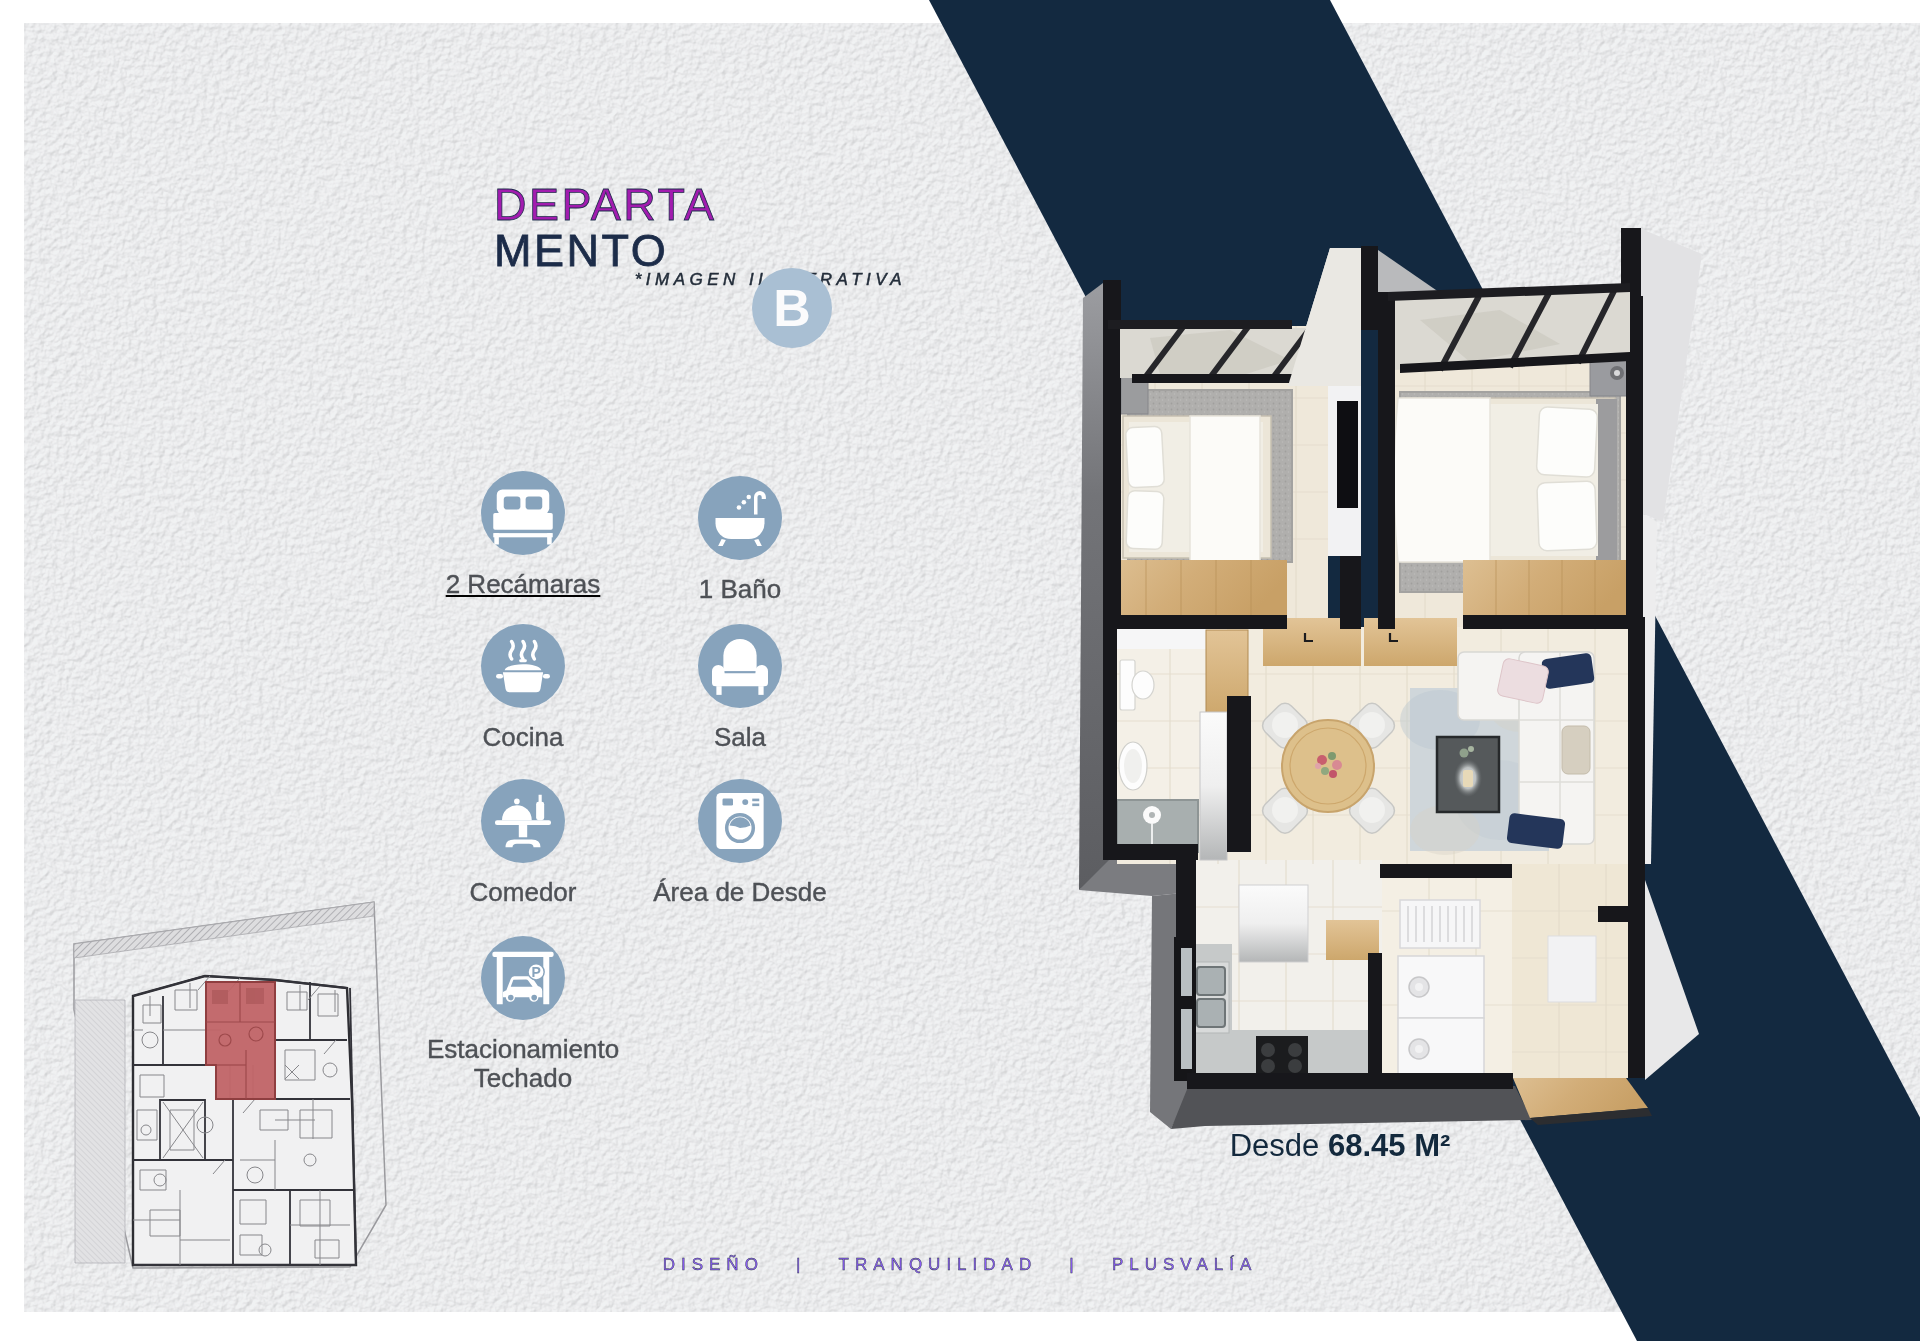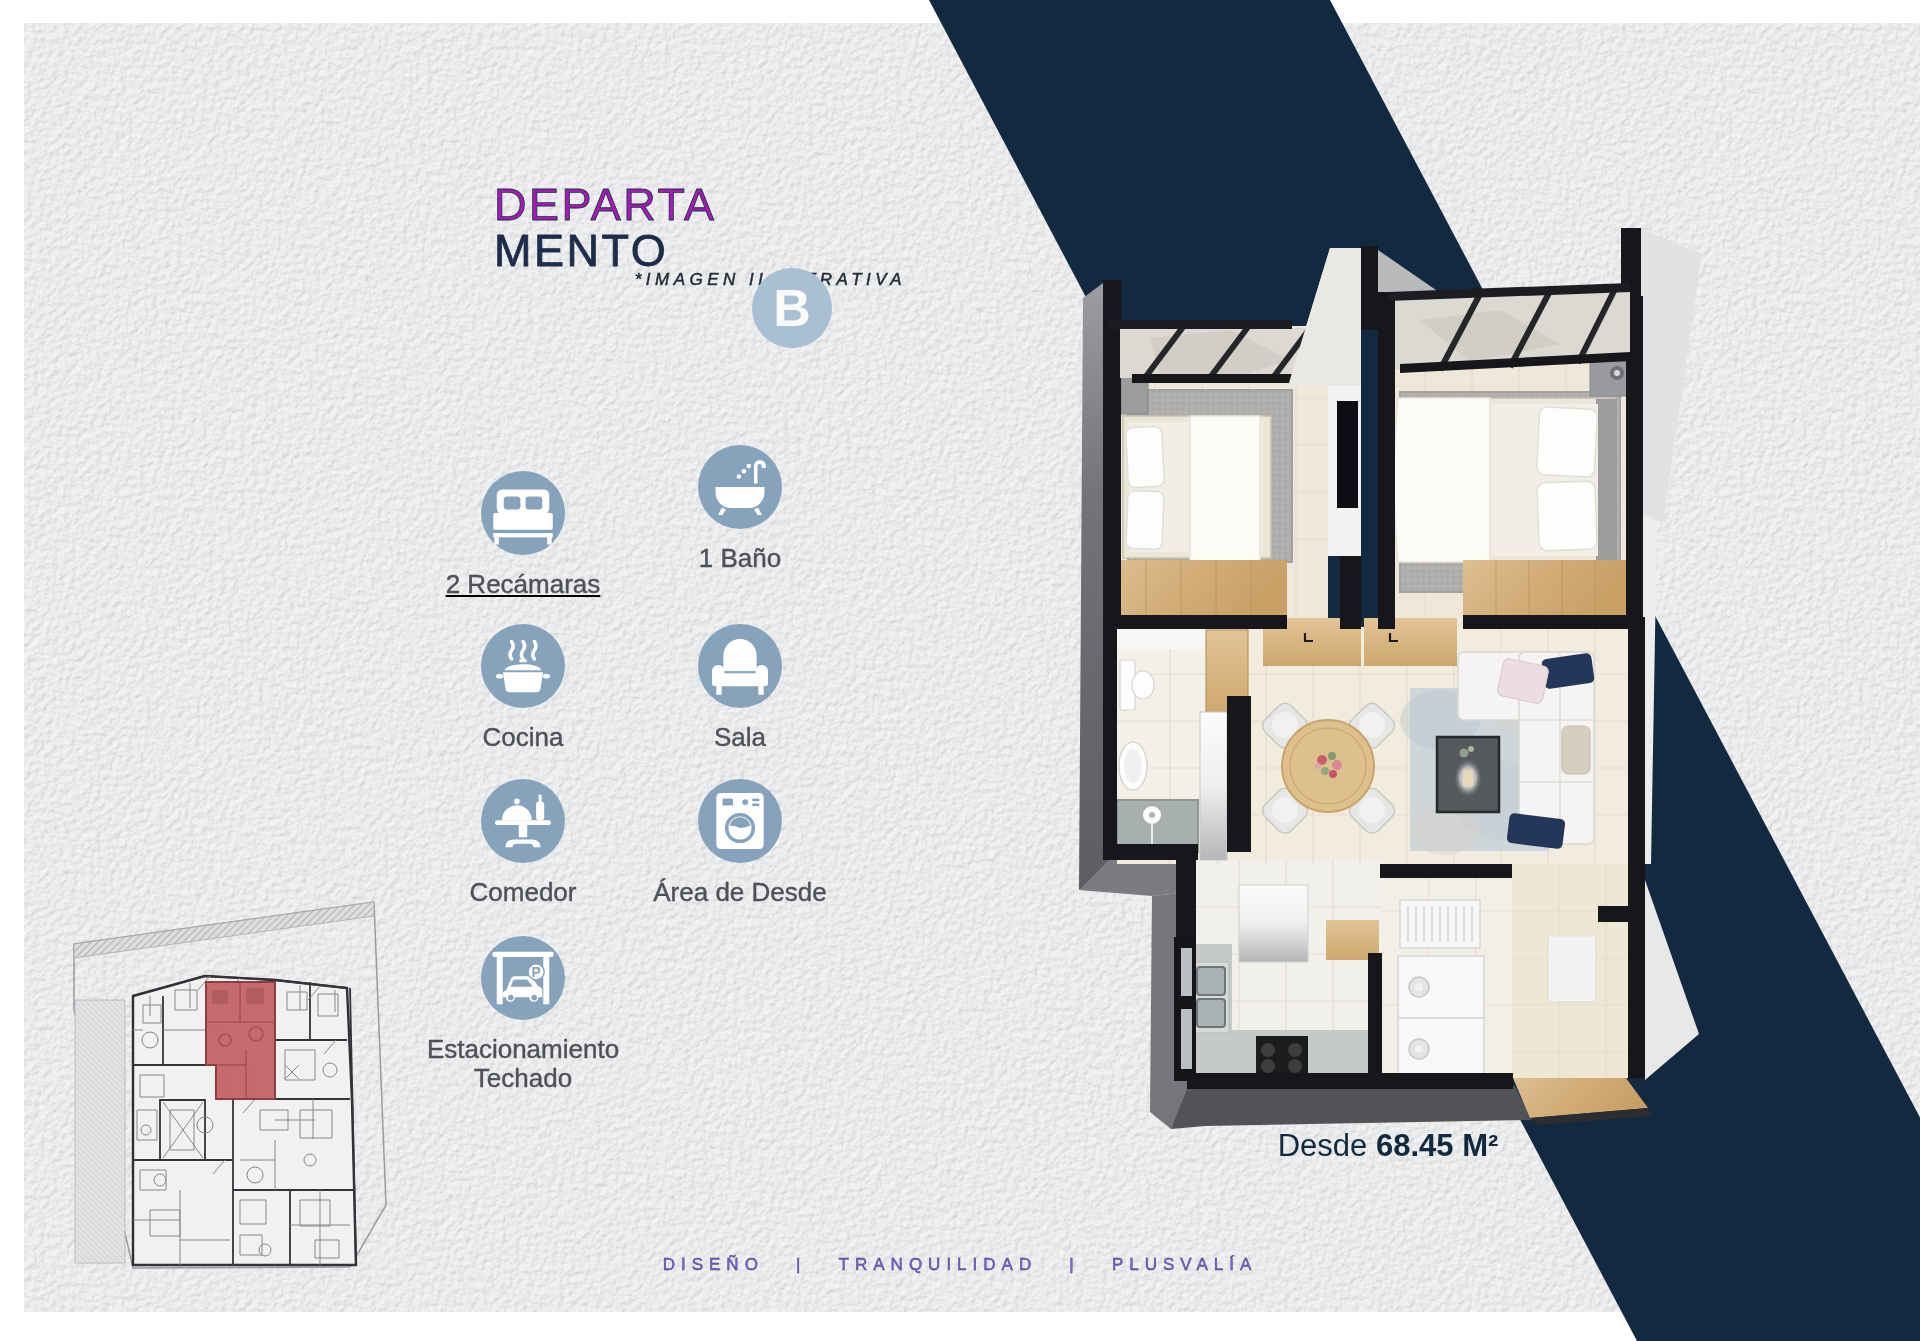--- a/index.html
+++ b/index.html
@@ -58,21 +58,21 @@
  <rect x="13" y="14.5" width="9.5" height="7.5" rx="1.8" fill="#87a3bc"></rect>
  <rect x="25.5" y="14.5" width="9.5" height="7.5" rx="1.8" fill="#87a3bc"></rect>
  <rect x="7" y="24" width="34" height="9.5" rx="1" fill="#fff"></rect>
  <rect x="7" y="35.5" width="34" height="2.4" fill="#fff"></rect>
  <rect x="7.6" y="35.5" width="2.6" height="6.5" fill="#fff"></rect>
  <rect x="37.8" y="35.5" width="2.6" height="6.5" fill="#fff"></rect>
 </svg>
 <div class="lbl">2 Recámaras</div>
 </div>
 
-<div class="ic" style="left:740px;top:445px;">
+<div class="ic" style="left:740px;top:476px;">
 <svg width="84" height="84" viewBox="0 0 48 48">
  <circle cx="24" cy="24" r="24" fill="#87a3bc"></circle>
  <path d="M10 24 h28 v3 a9 9 0 0 1 -9 9 h-10 a9 9 0 0 1 -9 -9 z" fill="#fff"></path>
  <path d="M13.5 36 l-2 4 h2.6 l1.8 -3.4 z" fill="#fff"></path>
  <path d="M34.5 36 l2 4 h-2.6 l-1.8 -3.4 z" fill="#fff"></path>
  <path d="M32 22 v-10 a3.4 3.4 0 0 1 6.8 0 v1.2 h-2.4 v-1.2 a1.2 1.2 0 0 0 -2.4 0 v10 z" fill="#fff"></path>
  <circle cx="29" cy="12" r="1.3" fill="#fff"></circle>
  <circle cx="26.2" cy="15" r="1.3" fill="#fff"></circle>
  <circle cx="23.4" cy="18" r="1.3" fill="#fff"></circle>
 </svg>
@@ -544,17 +544,17 @@
   <line x1="1510" y1="367" x2="1549" y2="293"></line>
   <line x1="1578" y1="363" x2="1614" y2="291"></line>
  </g>
  <polygon points="1388,292 1630,283 1630,292 1388,301" fill="#1d1d21"></polygon>
  <polygon points="1400,364 1630,352 1630,361 1400,373" fill="#17171b"></polygon>
 
  <polygon points="1513,1078 1626,1078 1648,1108 1530,1118" fill="url(#wood)"></polygon>
  <polygon points="1530,1118 1648,1108 1652,1116 1538,1125" fill="#2c2d30"></polygon>
 </svg>
 
-<div class="abs" style="left:1088px;top:1128px;width:600px;text-align:center;font-size:31px;color:#13293d;">
+<div class="abs" style="left:1040px;top:1128px;width:600px;text-align:center;font-size:31px;color:#13293d;">
   Desde <b>68.45 M²</b></div>
 
 <div class="abs" style="left:420px;top:1255px;width:1080px;text-align:center;font-size:17px;color:#8b5cf6;letter-spacing:6px;-webkit-text-stroke:0.4px #2c3744;">
   DISEÑO&nbsp;&nbsp;&nbsp;|&nbsp;&nbsp;&nbsp;TRANQUILIDAD&nbsp;&nbsp;&nbsp;|&nbsp;&nbsp;&nbsp;PLUSVALÍA</div>
 
 </body></html>

